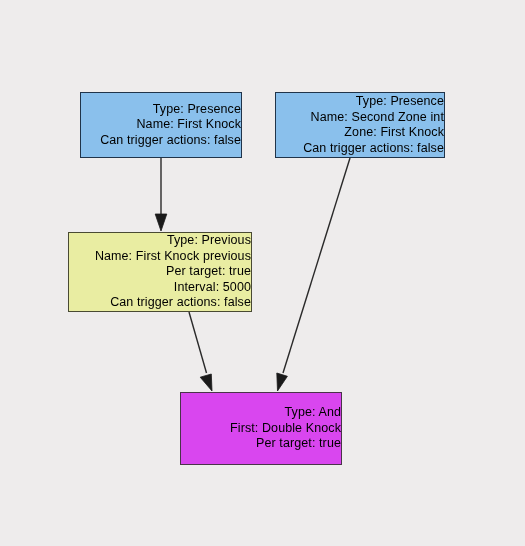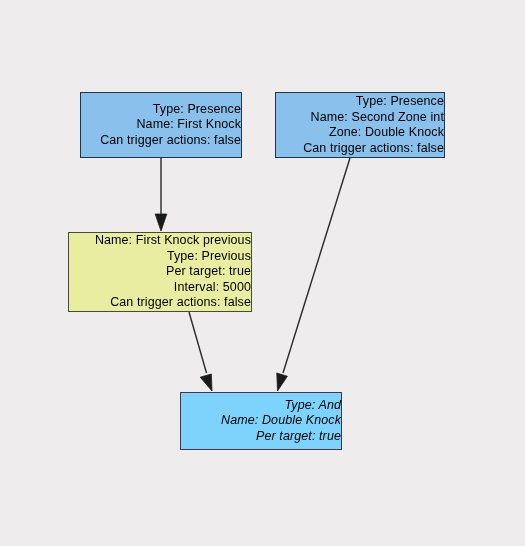--- a/index.html
+++ b/index.html
@@ -69,24 +69,23 @@
     top: 232px;
     width: 184px;
     height: 80px;
     background: #e9eda2;
     border-color: #494a33;
   }
   .node-and {
     left: 180px;
     top: 392px;
     width: 162px;
-    height: 58px;
-    background: #7dd3fc;
+    height: 73px;
+    background: #d946ef;
     border-color: #4a344a;
-    font-style: italic;
   }
 </style>
 </head>
 <body>
 
 <div id="canvas">
 
   <svg id="edge-layer" viewBox="0 0 525 546" width="525" height="546" xmlns="http://www.w3.org/2000/svg">
 
     <g>
@@ -107,31 +106,31 @@
 
   <div class="node node-presence-a">
     <span class="node-line">Type: Presence</span>
     <span class="node-line">Name: First Knock</span>
     <span class="node-line">Can trigger actions: false</span>
   </div>
 
   <div class="node node-presence-b">
     <span class="node-line">Type: Presence</span>
     <span class="node-line">Name: Second Zone int</span>
-    <span class="node-line">Zone: Double Knock</span>
+    <span class="node-line">Zone: First Knock</span>
     <span class="node-line">Can trigger actions: false</span>
   </div>
 
   <div class="node node-previous">
+    <span class="node-line">Type: Previous</span>
     <span class="node-line">Name: First Knock previous</span>
-    <span class="node-line">Type: Previous</span>
     <span class="node-line">Per target: true</span>
     <span class="node-line">Interval: 5000</span>
     <span class="node-line">Can trigger actions: false</span>
   </div>
 
   <div class="node node-and">
     <span class="node-line">Type: And</span>
-    <span class="node-line">Name: Double Knock</span>
+    <span class="node-line">First: Double Knock</span>
     <span class="node-line">Per target: true</span>
   </div>
 
 </div>
 
 </body></html>

